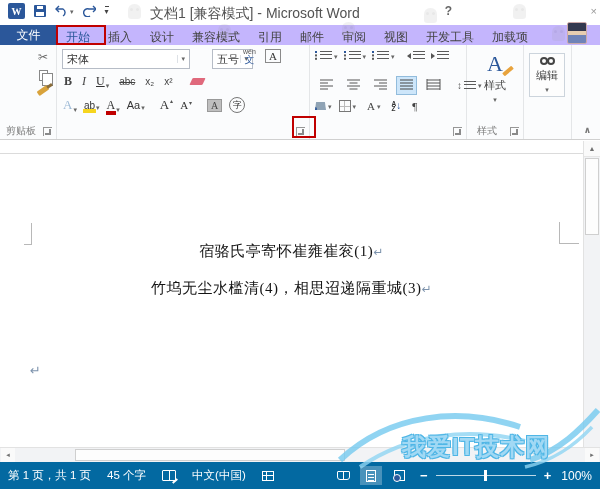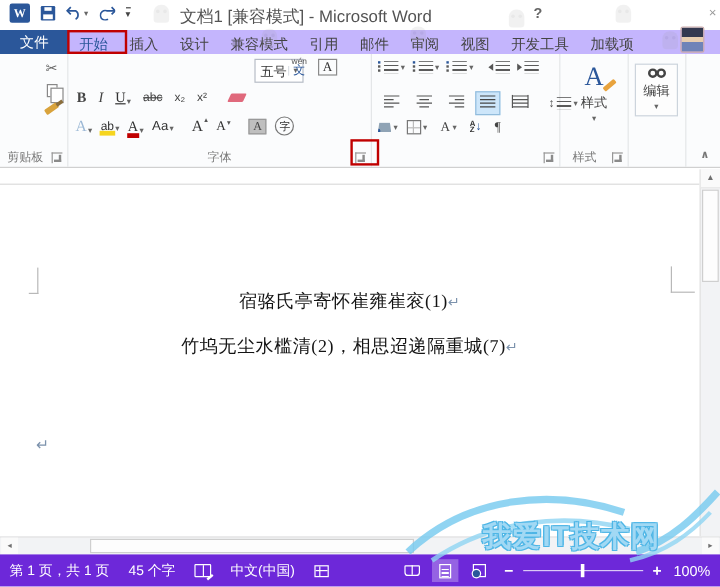--- a/index.html
+++ b/index.html
@@ -110,21 +110,21 @@
 .pmark{color:#7d93ad;font-size:12px;font-family:"DejaVu Sans",sans-serif}
 .empty-mark{position:absolute;left:30px;top:222px;color:#7d93ad;font-size:13px}
 .vscroll{position:absolute;right:0;top:0;width:17px;height:306px;background:#f2f3f5;border-left:1px solid #e2e2e2}
 .vs-up{height:16px;display:flex;align-items:center;justify-content:center;color:#707070;font-size:7px;background:#fafafa;border-bottom:1px solid #e6e6e6}
 .vs-thumb{position:absolute;top:17px;left:1px;right:1px;height:77px;background:#fdfdfd;border:1px solid #cfcfcf}
 .hscroll{position:absolute;left:0;right:0;bottom:0;height:15px;background:#f2f3f5;border-top:1px solid #e2e2e2}
 .hs-arrow{position:absolute;top:0;bottom:0;width:14px;display:flex;align-items:center;justify-content:center;color:#707070;font-size:7px;background:#fafafa}
 .hs-thumb{position:absolute;left:75px;width:270px;top:1px;bottom:1px;background:#fdfdfd;border:1px solid #cfcfcf}
 
 
-.status{position:absolute;left:0;right:0;bottom:0;height:27px;background:#6d28d9;color:#fff;display:flex;align-items:center;font-size:11.5px;padding:0 8px}
+.status{position:absolute;left:0;right:0;bottom:0;height:27px;background:#0369a1;color:#fff;display:flex;align-items:center;font-size:11.5px;padding:0 8px}
 .sitem{margin-right:16px;white-space:nowrap}
 .sicon-book{width:14px;height:11px;border:1px solid #fff;border-radius:1px;position:relative}
 .sicon-book::before{content:"";position:absolute;left:50%;top:0;bottom:0;width:1px;background:#fff}
 .sicon-book::after{content:"";position:absolute;right:-3px;bottom:-2px;width:6px;height:2px;background:#fff;transform:rotate(-40deg)}
 .sicon-macro{width:12px;height:10px;border:1px solid #fff;background:linear-gradient(#fff,#fff) 3px 0/1px 100% no-repeat,linear-gradient(#fff,#fff) 0 3px/100% 1px no-repeat}
 .sright{margin-left:auto;display:flex;align-items:center}
 .vbtn-s{width:22px;height:19px;display:flex;align-items:center;justify-content:center;margin-left:6px}
 .vbtn-s.on{background:rgba(255,255,255,.28)}
 .ic-read{width:13px;height:9px;border:1px solid #fff;border-radius:1px 1px 3px 3px;position:relative}
 .ic-read::before{content:"";position:absolute;left:50%;top:-1px;bottom:0;width:1px;background:#fff}
@@ -199,20 +199,24 @@
       <div class="mini-col">
         <span class="cut-ic">✂</span>
         <span class="copy-ic"></span>
         <span class="brush-ic"></span>
       </div>
       <div class="glabel-row" style="justify-content:flex-start;padding-left:6px">剪贴板</div>
       <span class="launcher"></span>
     </div>
 
     <div class="rgroup" style="left:57px;width:253px">
+      <div class="combo" style="left:5px;top:4px;width:128px">
+        <span>宋体</span>
+        <span class="cdd">▾</span>
+      </div>
       <div class="combo" style="left:155px;top:4px;width:41px">
         <span>五号</span>
         <span class="cdd">▾</span>
       </div>
       <div class="phon" style="left:186px;top:3px">
         <span class="p1">wén</span>
         <span class="p2">文</span>
       </div>
       <div class="a-box serif" style="left:208px;top:4px">A</div>
 
@@ -253,21 +257,20 @@
             <span class="supmark">▴</span>
           </span>
         <span class="fbtn">
             <span class="serif" style="font-size:11px">A</span>
             <span class="supmark">▾</span>
           </span>
         <span class="a-shade serif" style="margin-left:8px">A</span>
         <span class="enclose">字</span>
       </div>
 
-      <div class="glabel-row">字体</div>
       <span class="launcher"></span>
     </div>
 
     <div class="rgroup" style="left:310px;width:157px">
       <div class="frow" style="left:5px;top:6px;gap:6px">
         <span class="pbtn">
             <span class="licon dots"></span>
             <span class="dd">▾</span>
           </span>
         <span class="pbtn">
@@ -390,21 +393,21 @@
 
   <div class="anno" style="left:56px;top:25px;width:50px;height:20px"></div>
   <div class="anno" style="left:292px;top:116px;width:24px;height:22px"></div>
 
   <div class="doc">
     <div class="page-top"></div>
     <div class="crop-l"></div>
     <div class="crop-r"></div>
 
     <div class="pline" style="top:101px"><span>宿骆氏亭寄怀崔雍崔衮(1)</span><span class="pmark">↵</span></div>
-    <div class="pline" style="top:138px"><span>竹坞无尘水槛清(2)，相思迢递隔重城(7)</span><span class="pmark">↵</span></div>
+    <div class="pline" style="top:138px"><span>竹坞无尘水槛清(4)，相思迢递隔重城(3)</span><span class="pmark">↵</span></div>
 
     <div class="empty-mark">↵</div>
 
     <div class="vscroll">
       <div class="vs-up">▲</div>
       <div class="vs-thumb"></div>
     </div>
     <div class="hscroll">
       <div class="hs-arrow" style="left:1px">◂</div>
       <div class="hs-thumb"></div>

